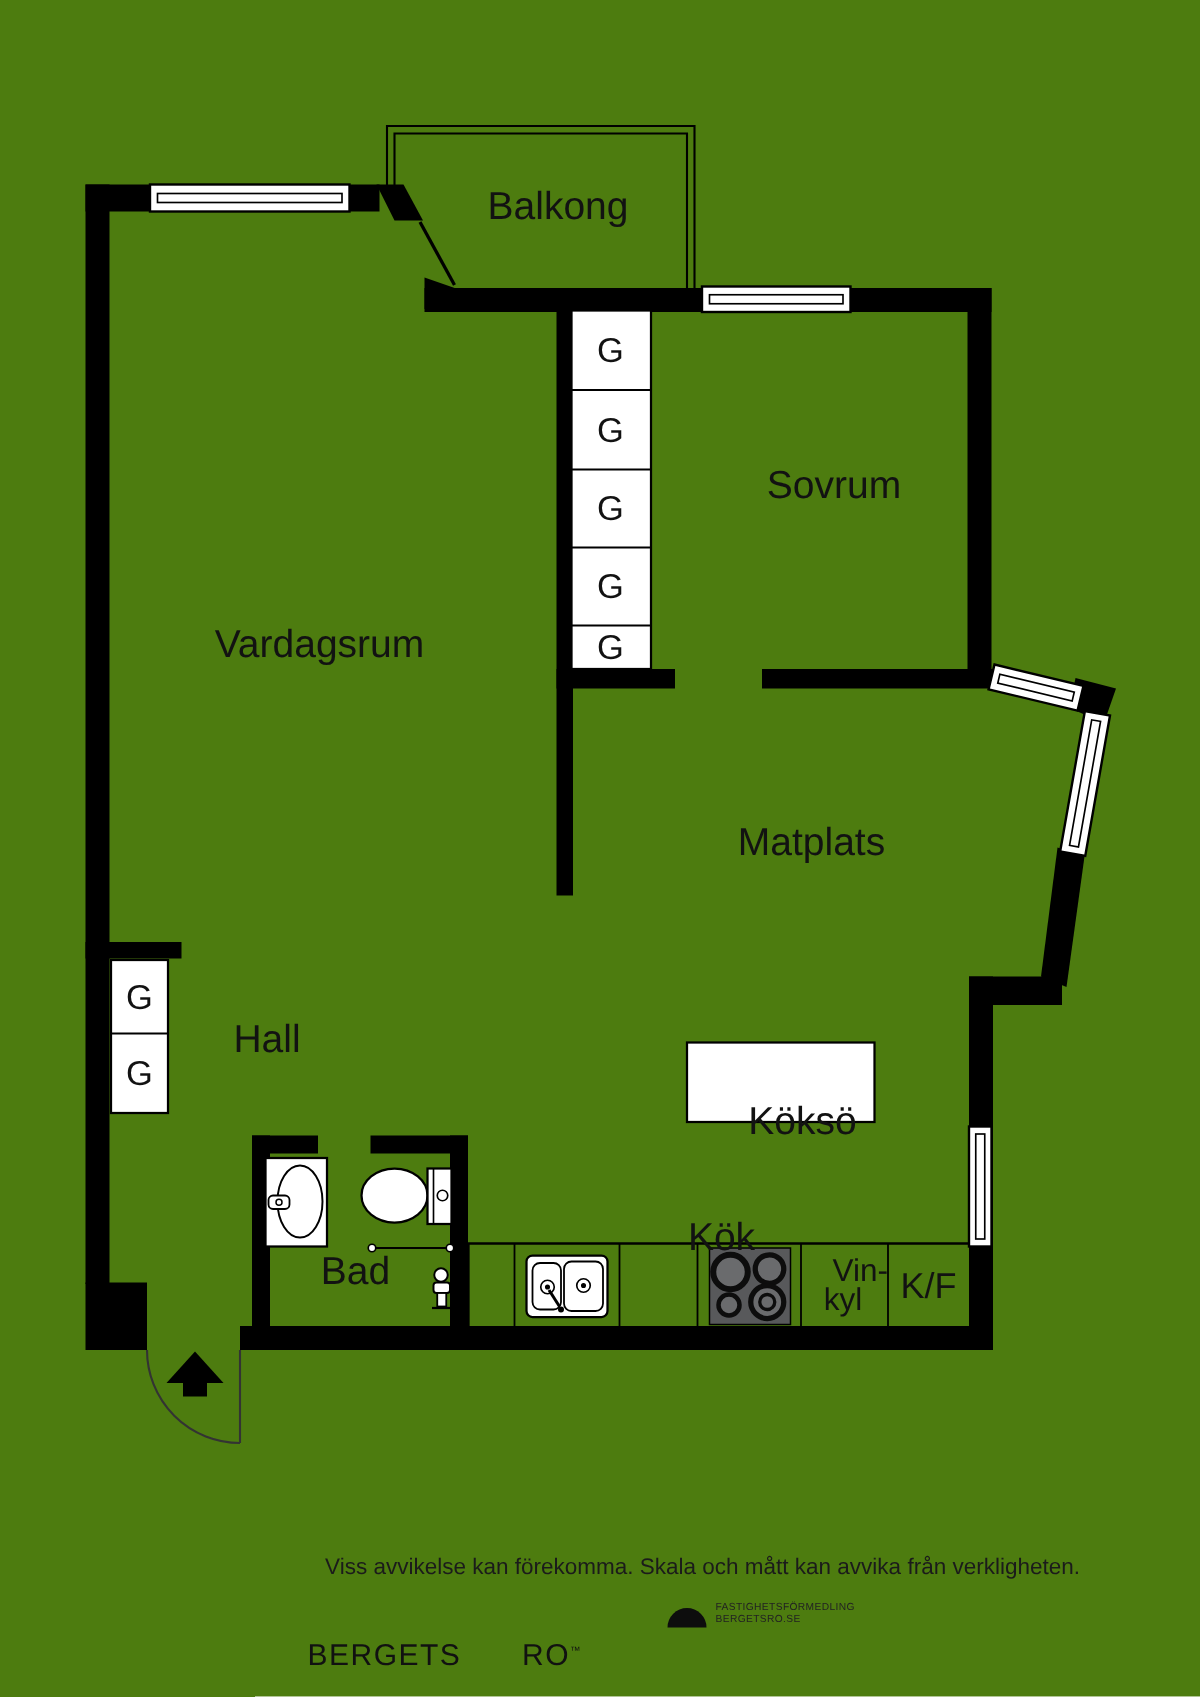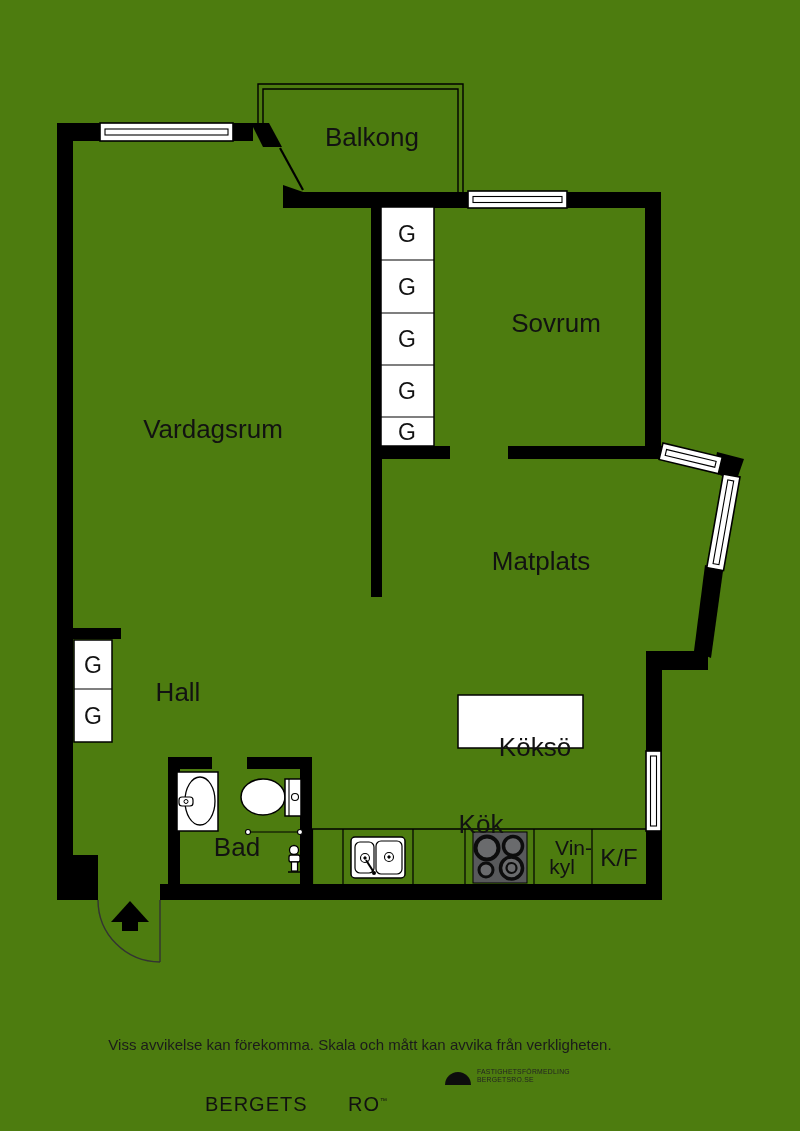--- a/index.html
+++ b/index.html
@@ -12,21 +12,21 @@
     position:absolute; transform:translate(-50%,-50%);
     color:#121212; white-space:nowrap; line-height:1.0;
     font-family:"Liberation Sans", sans-serif;
   }
   .room  { font-size:26px; }
   .glbl  { font-size:23px; }
   .appl  { font-size:21px; text-align:center; line-height:19px; }
   .kf    { font-size:24px; }
   .footer-disclaimer {
     position:absolute; left:0; top:1036px; width:720px;
-    text-align:center; font-size:15px; color:#1b1b1b;
+    text-align:right; font-size:15px; color:#1b1b1b;
   }
   .brand { position:absolute; top:1069px; font-size:20px; letter-spacing:1px; color:#111;margin-top:24px; }
   .brand .sup { font-size:7px; vertical-align:super; letter-spacing:0; }
   .logo-dome {
     position:absolute; left:445px; top:1072px; width:26px; height:13px;
     background:#0d0d0d; border-radius:13px 13px 0 0;
   }
   .logo-text {
     position:absolute; left:477px; top:1068px; font-size:11px; line-height:12px;
     letter-spacing:0.4px; color:#222; transform:scale(0.62); transform-origin:left top;

